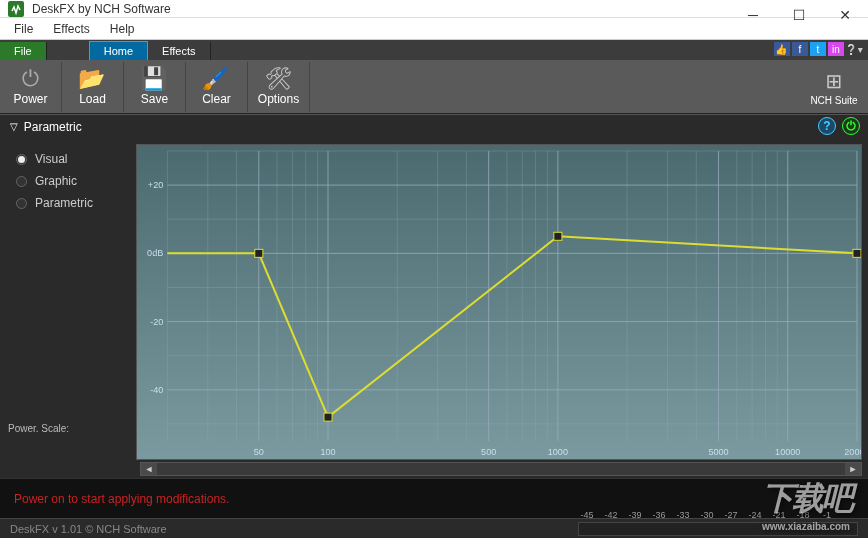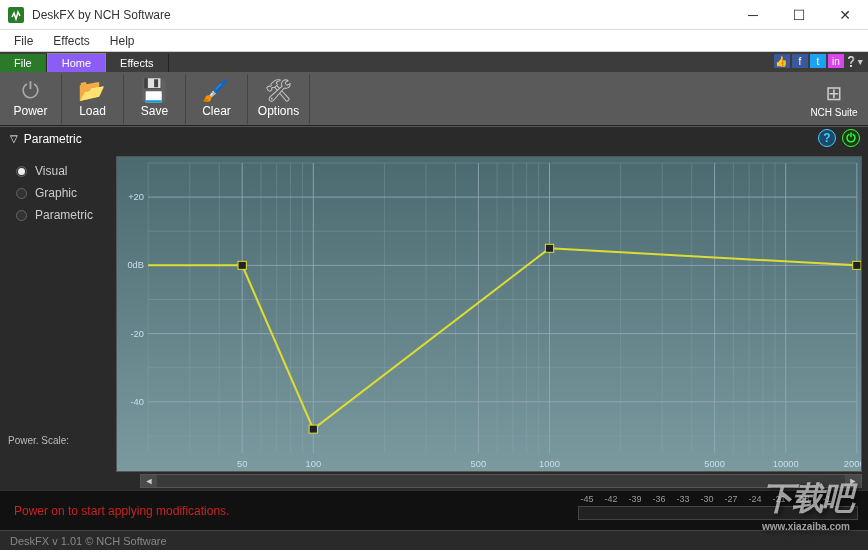--- a/index.html
+++ b/index.html
@@ -1,59 +1,59 @@
 <!DOCTYPE html>
 <html><head>
 <meta charset="utf-8">
 <style>
 * { margin: 0; padding: 0; box-sizing: border-box; }
 body { font-family: "Segoe UI", Arial, sans-serif; font-size: 12px; background: #fff; width: 868px; height: 552px; overflow: hidden; position: relative; }
-.titlebar { height: 30px; background: #fff; border-bottom: 1px solid #ddd; display: flex; align-items: center; padding-left: 8px; position: relative; }
+.titlebar { height: 18px; background: #fff; border-bottom: 1px solid #ddd; display: flex; align-items: center; padding-left: 8px; position: relative; }
 .titlebar .icon { width: 16px; height: 16px; margin-right: 8px; }
 .titlebar .title { font-size: 12px; color: #333; }
 .winbtns { position: absolute; right: 0; top: 0; display: flex; }
 .winbtn { width: 46px; height: 30px; display: flex; align-items: center; justify-content: center; font-size: 14px; color: #333; }
 .menubar { height: 22px; background: #fff; display: flex; align-items: center; padding-left: 4px; border-bottom: 1px solid #ccc; }
 .menubar .item { padding: 2px 10px; font-size: 12px; color: #333; }
 .ribbon-tabs { height: 20px; background: #3c3c3c; display: flex; align-items: flex-end; position: relative; }
 .ribbon-tab { padding: 3px 14px; font-size: 11px; color: #fff; border-right: 1px solid #222; }
 .ribbon-tab.file { background: #2a7a2a; }
-.ribbon-tab.active { background: #8b5cf6; border: 1px solid #888; border-bottom: none; }
+.ribbon-tab.active { background: #0369a1; border: 1px solid #888; border-bottom: none; margin-left: 42px; }
 .ribbon-right { position: absolute; right: 6px; top: 2px; display: flex; gap: 2px; align-items: center; }
 .social-icon { width: 16px; height: 14px; display: flex; align-items: center; justify-content: center; font-size: 10px; color: #fff; }
 .ribbon-body { height: 54px; background: #5a5a5a; display: flex; align-items: center; padding: 2px 0; position: relative; border-bottom: 1px solid #222; }
 .ribbon-btn { width: 62px; height: 50px; display: flex; flex-direction: column; align-items: center; justify-content: center; gap: 2px; border-right: 1px solid #444; }
 .ribbon-btn:last-child { border-right: none; }
 .ribbon-btn .icon { font-size: 22px; line-height: 1; }
 .ribbon-btn .label { font-size: 12px; color: #fff; }
 .ribbon-suite { position: absolute; right: 4px; top: 2px; width: 60px; height: 50px; display: flex; flex-direction: column; align-items: center; justify-content: center; gap: 2px; }
 .ribbon-suite .icon { font-size: 20px; color: #ccc; }
 .ribbon-suite .label { font-size: 10px; color: #fff; }
 .panel-header { height: 24px; background: #2a2a2a; color: #fff; display: flex; align-items: center; padding: 0 10px; position: relative; border-top: 1px solid #555; }
 .panel-header .tri { margin-right: 6px; font-size: 10px; }
 .panel-right { position: absolute; right: 8px; top: 2px; display: flex; gap: 6px; align-items: center; }
 .round-btn { width: 18px; height: 18px; border-radius: 50%; display: flex; align-items: center; justify-content: center; font-size: 12px; font-weight: bold; }
 .help-btn { background: #1a4a6a; color: #4cf; border: 1px solid #4cf; }
 .power-btn { background: #1a3a1a; color: #3f3; border: 1px solid #3f3; }
 .main-area { height: 322px; background: #2a2a2a; display: flex; position: relative; }
-.left-panel { width: 116px; padding: 10px 4px; }
+.left-panel { width: 136px; padding: 10px 4px; }
 .radio-row { display: flex; align-items: center; gap: 8px; padding: 4px 12px; font-size: 12px; color: #ccc; }
 .radio-circle { width: 11px; height: 11px; border-radius: 50%; border: 1px solid #666; background: #333; position: relative; }
 .radio-circle.on::after { content: ''; position: absolute; left: 1px; top: 1px; width: 7px; height: 7px; border-radius: 50%; background: #eee; }
 .chart-area { flex: 1; position: relative; background: linear-gradient(180deg, #4a6a6f 0%, #7a9a9f 100%); margin: 6px 6px 0 0; border: 1px solid #555; }
 #eq-svg { width: 100%; height: 100%; display: block; }
 .freq-label { position: absolute; left: 8px; bottom: 26px; font-size: 10px; color: #bbb; }
 .hscroll-area { height: 18px; background: #2a2a2a; display: flex; align-items: center; padding-left: 140px; padding-right: 6px; }
 .hscroll-track { flex: 1; height: 14px; background: #3a3a3a; display: flex; justify-content: space-between; border: 1px solid #555; }
 .hscroll-arrow { width: 16px; height: 12px; background: #4a4a4a; display: flex; align-items: center; justify-content: center; color: #ccc; font-size: 9px; }
 .meter-section { height: 40px; background: #111; display: flex; align-items: center; position: relative; border-top: 1px solid #333; }
 .meter-msg { color: #c22; font-size: 12px; padding-left: 14px; }
 .meter-right { position: absolute; right: 10px; top: 3px; }
 .meter-scale { display: flex; gap: 6px; font-size: 9px; color: #999; }
-.meter-scale span { width: 18px; text-align: center; }
+.meter-scale span { width: 18px; text-align: center; margin-top: 28px; }
 .meter-bar { width: 280px; height: 14px; background: #222; border: 1px solid #444; margin-top: 2px; }
 .status-bar { height: 20px; background: #2a2a2a; color: #888; font-size: 11px; display: flex; align-items: center; padding-left: 10px; border-top: 1px solid #444; }
 .watermark { position: absolute; right: 16px; bottom: 20px; font-size: 32px; font-weight: bold; color: rgba(255,255,255,0.6); text-shadow: 2px 2px 4px rgba(0,0,0,0.5); pointer-events: none; font-style: italic; letter-spacing: -2px; }
 .watermark .sub { font-size: 10px; display: block; text-align: left; letter-spacing: 0; font-style: normal; }
 </style>
 </head>
 <body>
 
 <div class="titlebar">
   <svg class="icon" viewBox="0 0 16 16">

